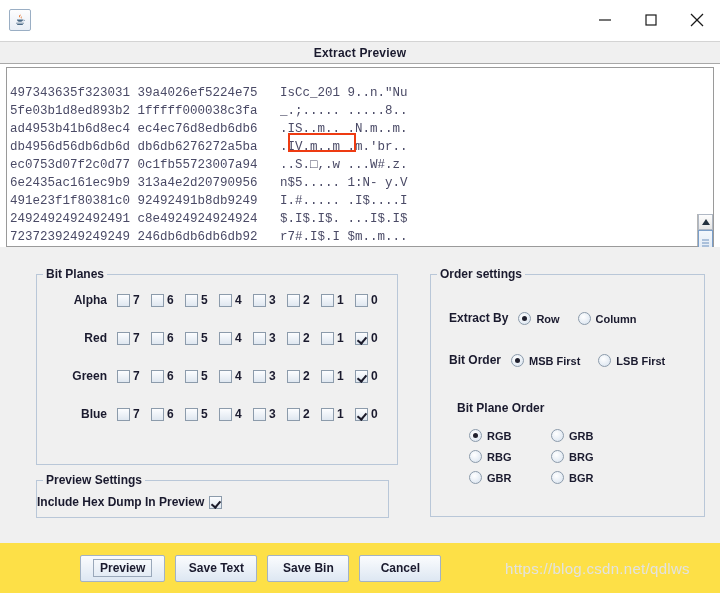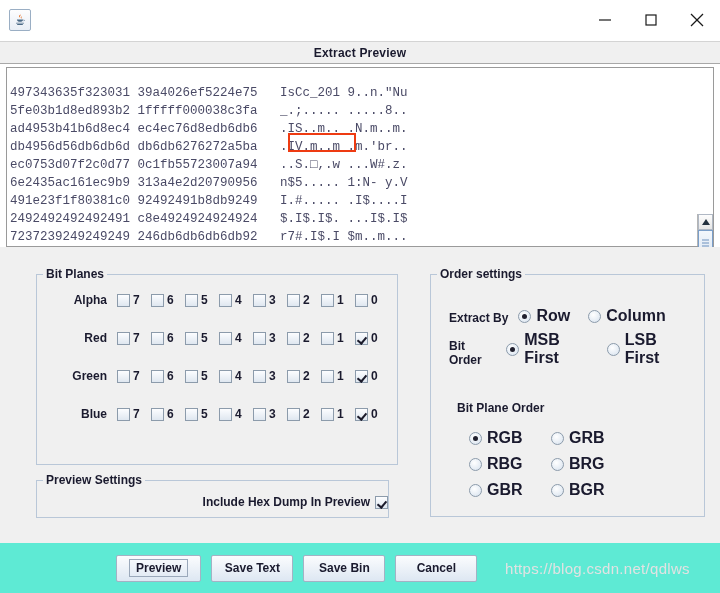--- a/index.html
+++ b/index.html
@@ -241,21 +241,21 @@
     color: #1a1a2e;
     margin-right: 10px;
   }
   .radio-item {
     display: flex;
     align-items: center;
     gap: 5px;
     margin-right: 18px;
   }
   .radio-item span {
-    font-size: 16px;
+    font-size: 11px;
     font-weight: bold;
     color: #1a1a2e;
   }
   .rb {
     width: 13px;
     height: 13px;
     border-radius: 50%;
     border: 1px solid #8c9bab;
     background: radial-gradient(circle at 40% 35%, #ffffff 0%, #e2eaf3 70%, #cfdbe8 100%);
     box-sizing: border-box;
@@ -285,42 +285,42 @@
     top: 148px;
     display: grid;
     grid-template-columns: 82px 82px;
     grid-row-gap: 8px;
   }
 
   
   #prev-inner {
     display: flex;
     align-items: center;
-    justify-content: flex-end;
+    justify-content: flex-start;
     height: 100%;
     gap: 5px;
   }
   #prev-label {
     font-size: 12px;
     font-weight: bold;
     color: #1a1a2e;
   }
 
   
   #btn-bar {
     position: absolute;
     left: 0;
     bottom: 0;
     width: 720px;
     height: 50px;
-    background: #5eead4;
+    background: #fde047;
     display: flex;
     align-items: center;
     justify-content: flex-start;
-    padding-left: 116px;
+    padding-left: 80px;
     box-sizing: border-box;
   }
   .btn {
     height: 27px;
     min-width: 82px;
     margin-right: 10px;
     border: 1px solid #a3b2c4;
     border-radius: 2px;
     background: linear-gradient(180deg,#fbfcfe 0%, #dde7f2 100%);
     font-family: "Liberation Sans", sans-serif;

